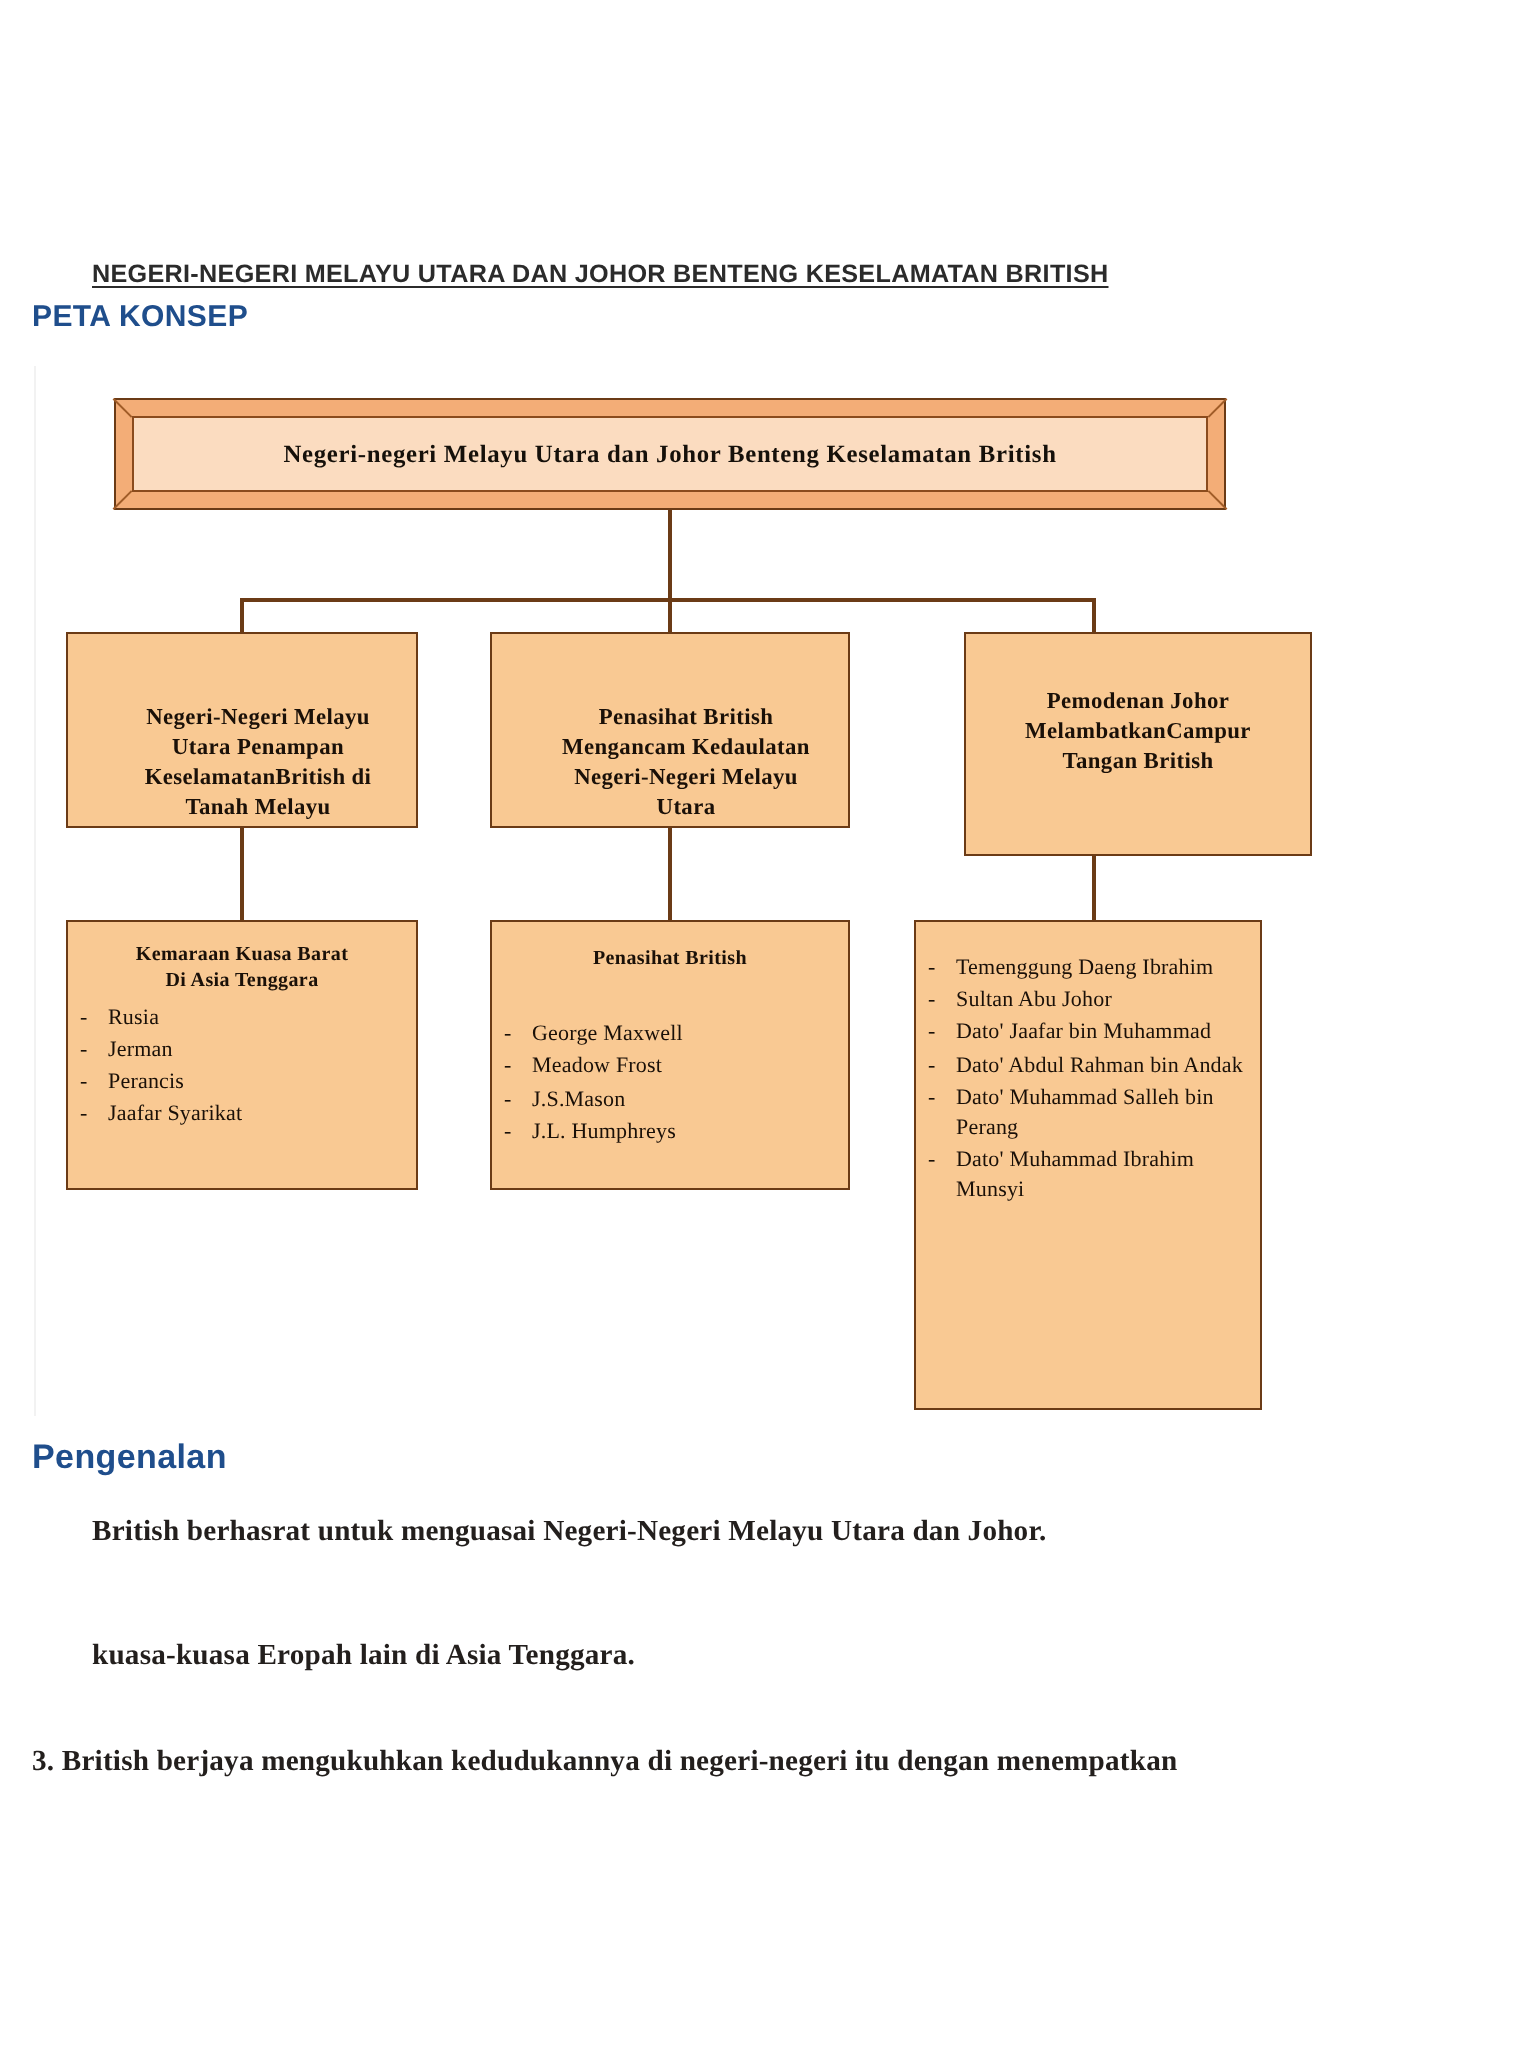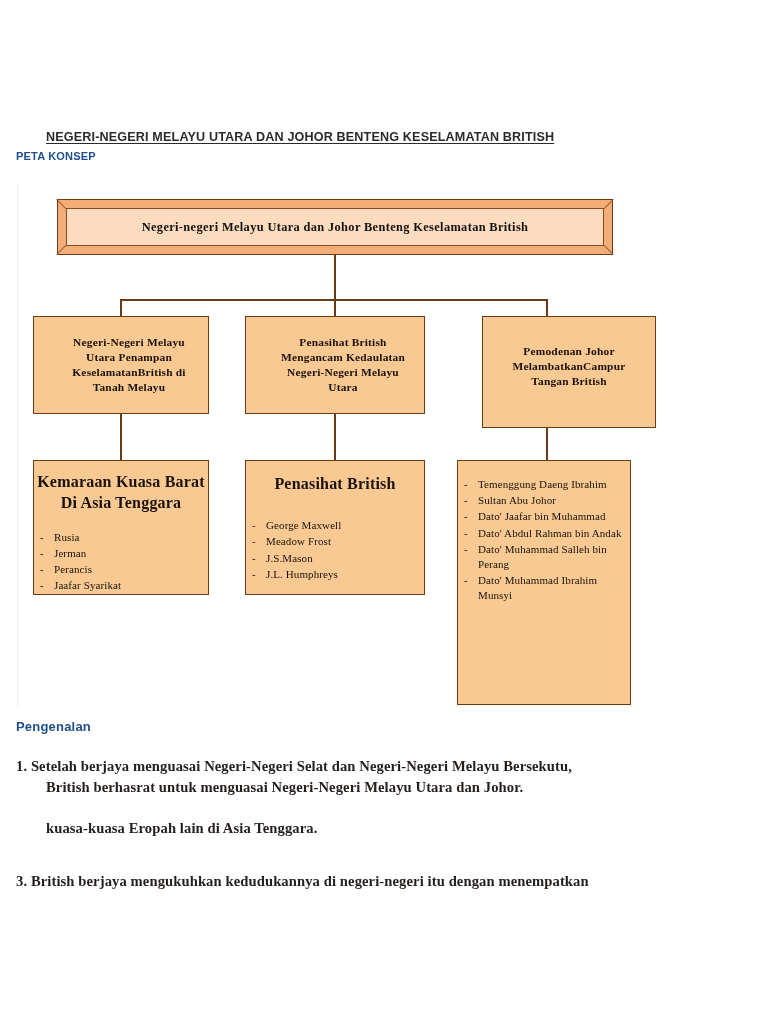--- a/index.html
+++ b/index.html
@@ -26,21 +26,21 @@
     letter-spacing: 0.15px;
     color: #2b2b2b;
     text-decoration: underline;
     text-underline-offset: 2px;
     white-space: nowrap;
   }
   .sub-title {
     position: absolute;
     left: 16px; top: 150px;
     font-family: "Liberation Sans", "DejaVu Sans", sans-serif;
-    font-size: 11px;
+    font-size: 15px;
     font-weight: bold;
     letter-spacing: 0.2px;
     color: #1f4e8c;
   }
 
   
   .diagram {
     position: absolute;
     left: 17px; top: 183px;
     width: 700px; height: 525px;
@@ -58,21 +58,21 @@
   }
   .node .node-title {
     font-weight: bold;
     font-size: 11.4px;
     line-height: 1.33;
     text-align: center;
     letter-spacing: 0.2px;
   }
   .node .node-heading {
     font-weight: bold;
-    font-size: 16px;
+    font-size: 10px;
     line-height: 1.33;
     text-align: center;
     letter-spacing: 0.2px;
     padding-top: 10px;
   }
   .node ul.node-list {
     list-style: none;
     margin: 0;
     padding: 0 6px 0 4px;
   }
@@ -124,29 +124,29 @@
     color: #15100a;
     white-space: nowrap;
   }
 
   
   .mid-1 { left: 15px;  top: 133px; width: 176px; height: 98px; }
   .mid-2 { left: 227px; top: 133px; width: 180px; height: 98px; }
   .mid-3 { left: 464px; top: 133px; width: 174px; height: 112px; }
 
   .mid-1 .node-title,
-  .mid-2 .node-title { padding: 18px 6px 0 22px; }
+  .mid-2 .node-title { padding: 18px 6px 0 22px; margin-top: 17px; }
   .mid-3 .node-title { padding: 27px 6px 0 6px; }
 
   
   .bot-1 { left: 15px;  top: 277px; width: 176px; height: 135px; }
   .bot-2 { left: 227px; top: 277px; width: 180px; height: 135px; }
   .bot-3 { left: 439px; top: 277px; width: 174px; height: 245px; }
 
-  .bot-1 ul.node-list { margin-top: 16px; }
+  .bot-1 ul.node-list { margin-top: 4px; }
   .bot-2 ul.node-list { margin-top: 24px; }
   .bot-3 ul.node-list { margin-top: 16px; padding-left: 4px; }
   .bot-2 .node-heading { padding-top: 12px; }
   .bot-3 .node-heading { padding-top: 10px; }
 
   
   .conn {
     position: absolute;
     background: #6b3b16;
     z-index: 1;
@@ -164,21 +164,21 @@
   
   .link-1 { left: 102px; top: 231px; height: 47px; }
   .link-2 { left: 316px; top: 231px; height: 47px; }
   .link-3 { left: 528px; top: 231px; height: 47px; }
 
   
   .section-heading {
     position: absolute;
     left: 16px; top: 719px;
     font-family: "Liberation Sans", "DejaVu Sans", sans-serif;
-    font-size: 13px;
+    font-size: 17px;
     font-weight: bold;
     color: #1f4e8c;
     letter-spacing: 0.2px;
   }
   .para {
     position: absolute;
     left: 16px;
     width: 740px;
     font-family: "Liberation Serif", "DejaVu Serif", serif;
     font-size: 14.6px;
@@ -280,21 +280,20 @@
       <li>Dato' Muhammad Salleh bin Perang</li>
       <li>Dato' Muhammad Ibrahim Munsyi</li>
     </ul>
   </div>
 
 </div>
 
 <div class="section-heading">Pengenalan</div>
 
 <div class="para p1">
-  <span>1. Setelah berjaya menguasai Negeri-Negeri Selat dan Negeri-Negeri Melayu Bersekutu,</span>
   <span class="line-2">British berhasrat untuk menguasai Negeri-Negeri Melayu Utara dan Johor.</span>
 </div>
 
 <div class="para p2">
   <span class="line-2">kuasa-kuasa Eropah lain di Asia Tenggara.</span>
 </div>
 
 <div class="para p3">
   <span>3. British berjaya mengukuhkan kedudukannya di negeri-negeri itu dengan menempatkan</span>
 </div>

